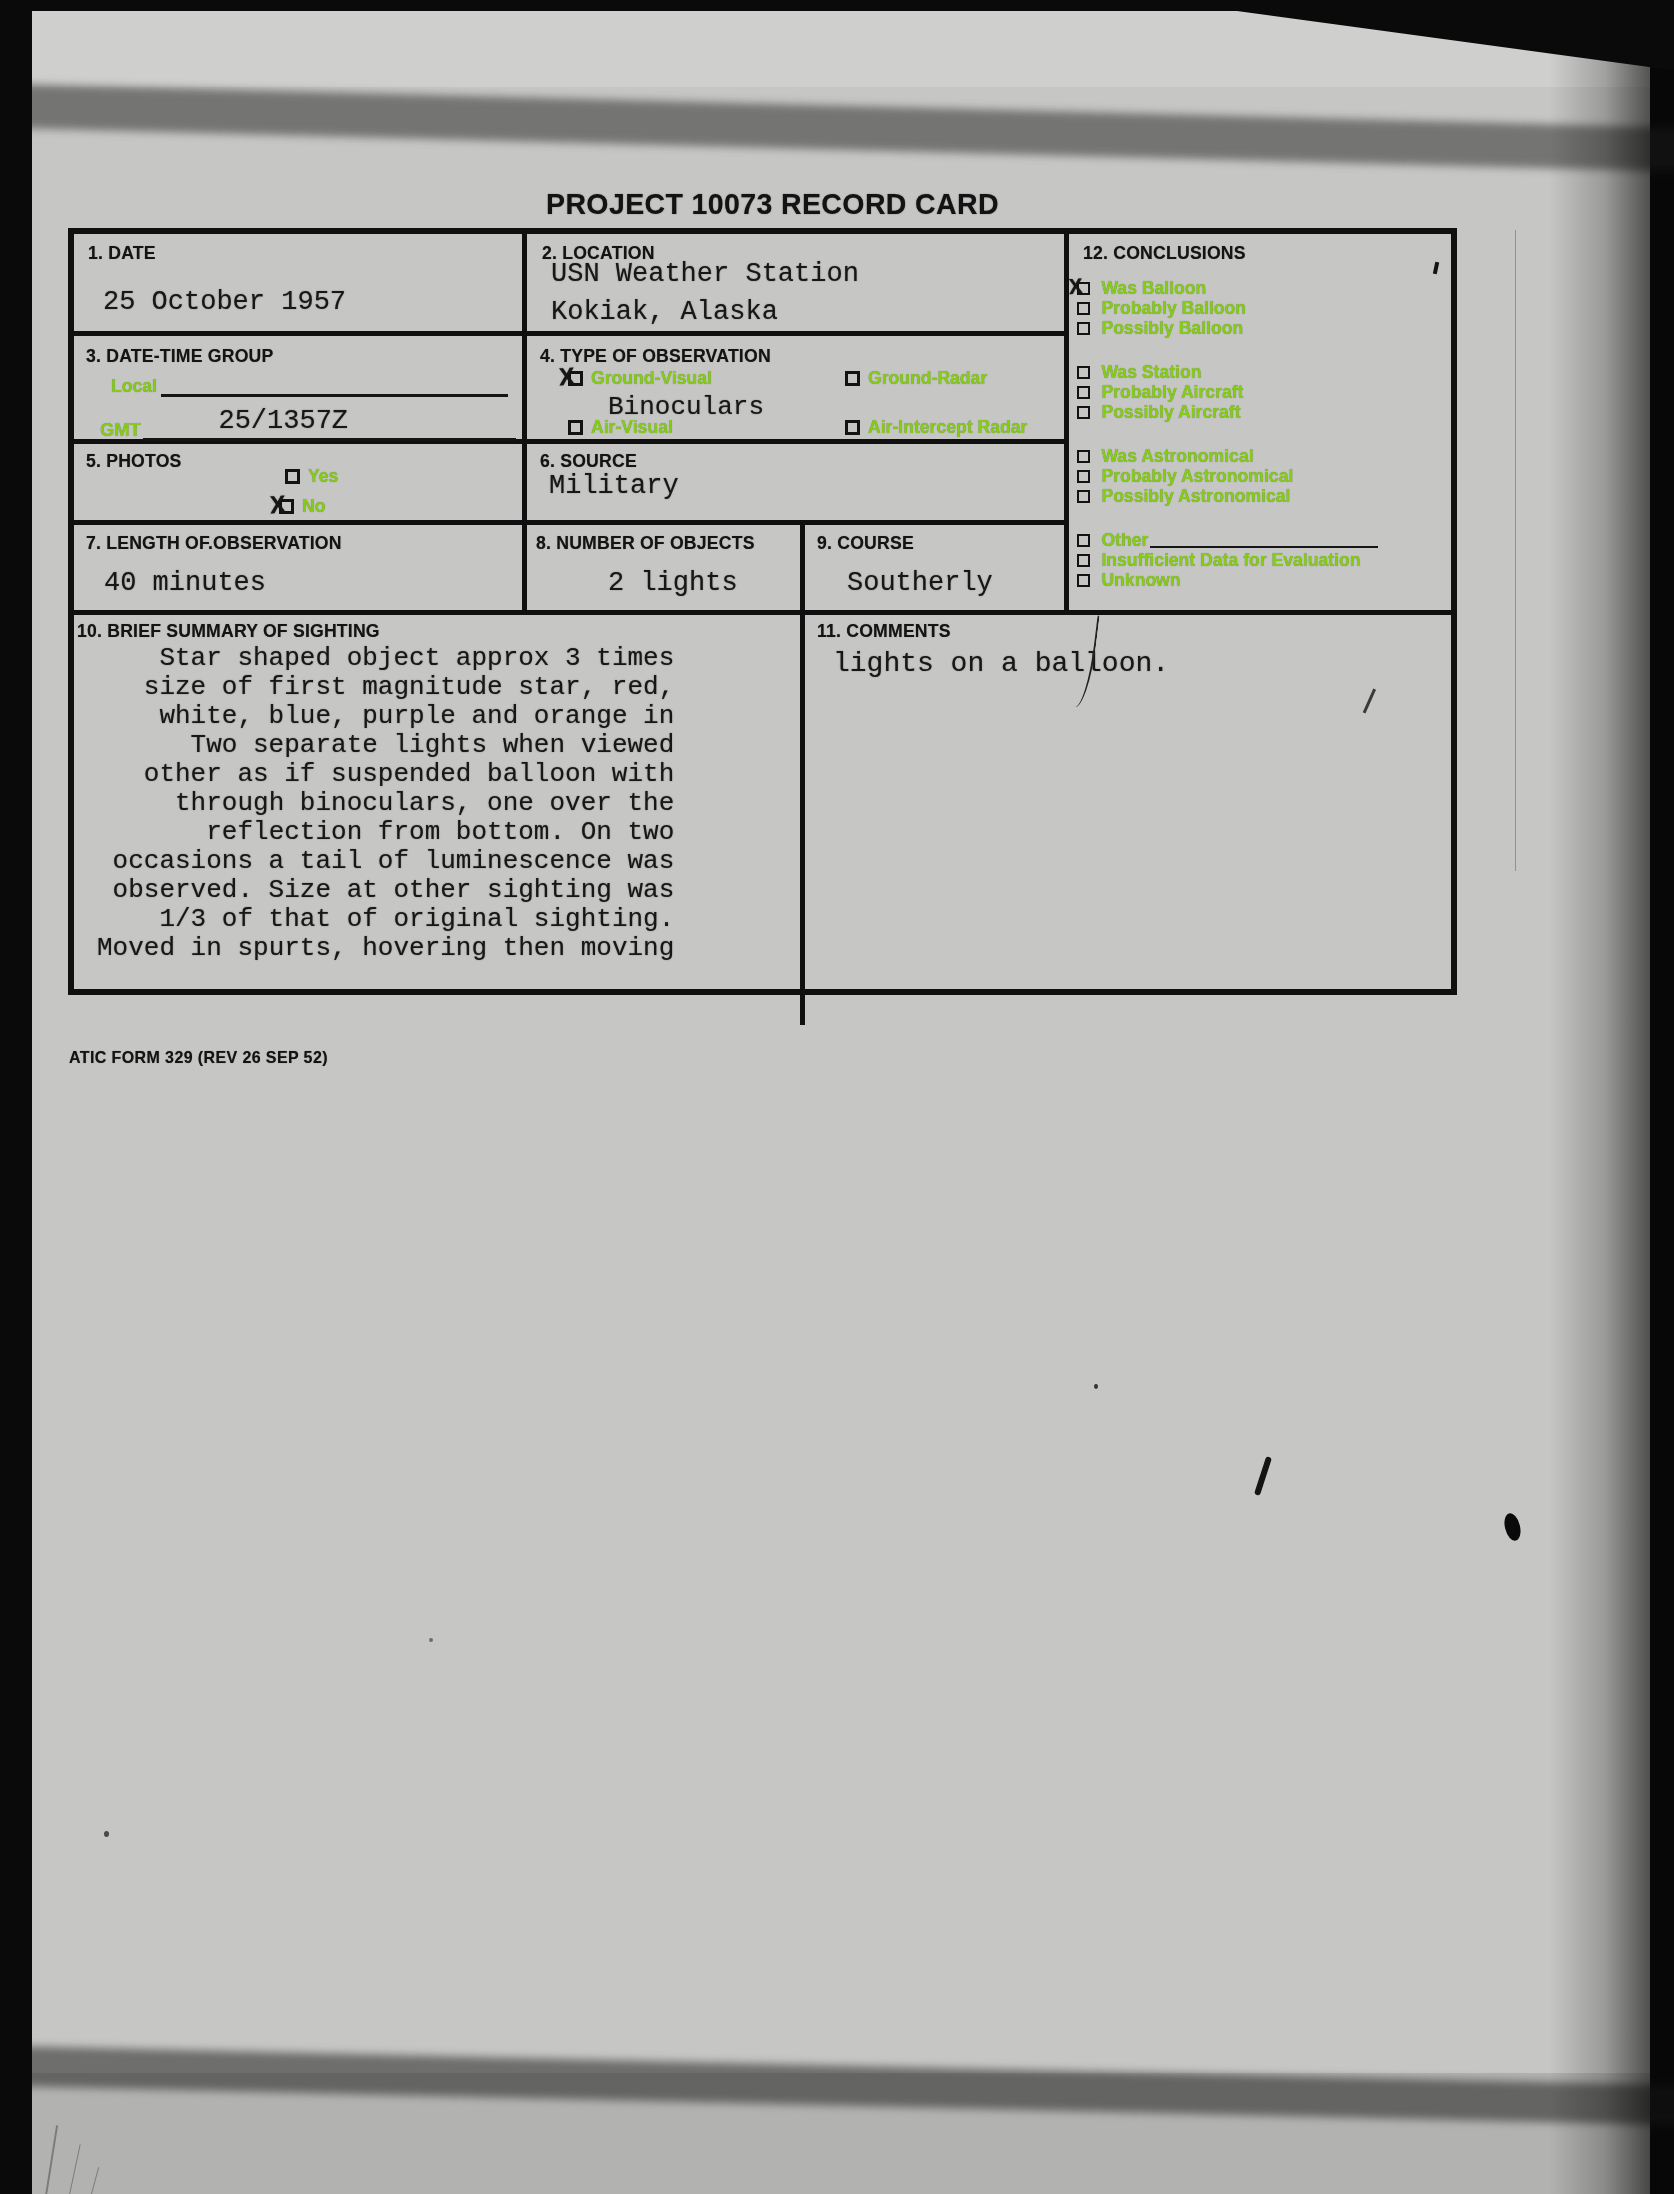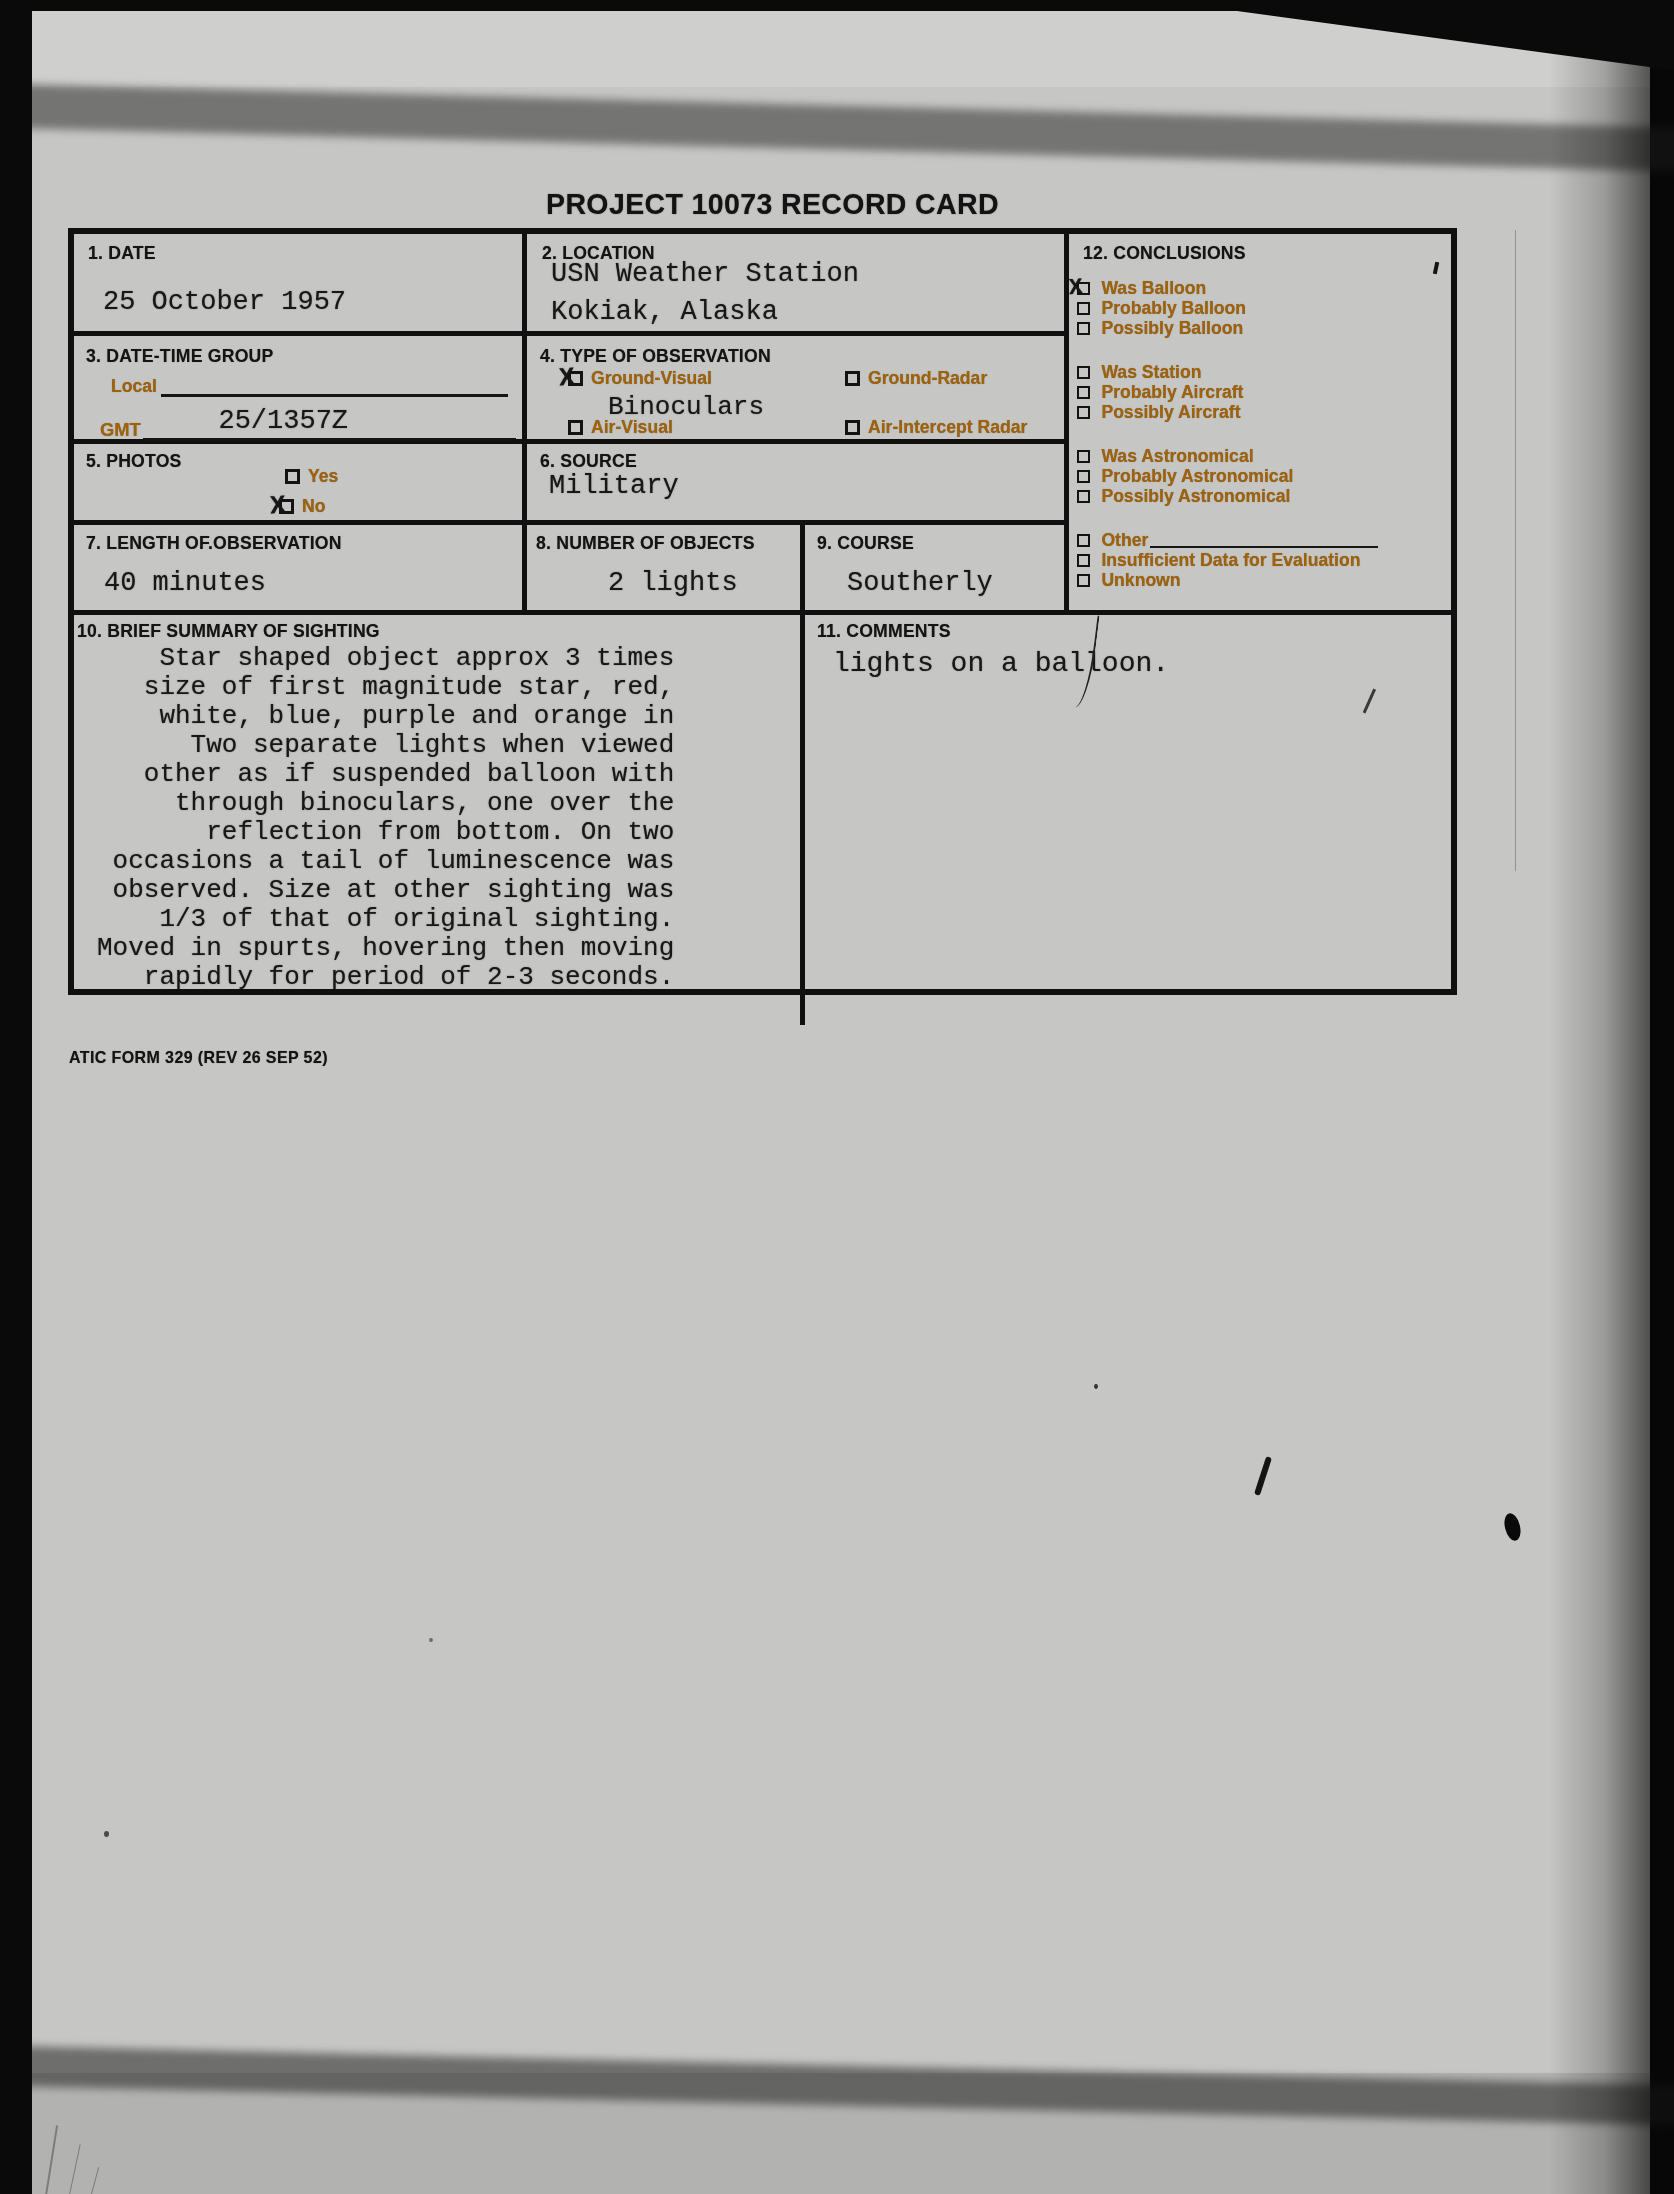--- a/index.html
+++ b/index.html
@@ -30,21 +30,21 @@
   .card{position:absolute;left:68px;top:228px;width:1389px;height:767px;
         border:6.1px solid #101010;box-sizing:border-box;}
   .card-inner{position:relative;width:100%;height:100%;}
   .vline,.hline{position:absolute;background:#101010;}
 
   .hdr{position:absolute;font-weight:bold;font-size:18.4px;color:#141414;
        letter-spacing:0.2px;white-space:nowrap;text-shadow:0 0 0.9px rgba(0,0,0,.45);
        transform:scaleX(.96);transform-origin:left;}
   .type{position:absolute;font-family:"Liberation Mono",monospace;font-size:27px;
         color:#171717;white-space:nowrap;text-shadow:0 0 1.3px rgba(15,15,15,.5);}
-  .plabel{font-weight:bold;font-size:17.6px;color:#a16207;text-shadow:0 0 0.9px rgba(0,0,0,.45);}
+  .plabel{font-weight:bold;font-size:17.6px;color:#84cc16;text-shadow:0 0 0.9px rgba(0,0,0,.45);}
 
   .title{position:absolute;left:546px;top:187px;font-weight:bold;font-size:30px;
          color:#131313;letter-spacing:0.4px;transform:scaleX(.95);transform-origin:left;
          text-shadow:0 0 1.3px rgba(0,0,0,.5);white-space:nowrap;}
 
   
   .cbwrap{position:relative;display:inline-block;width:15px;height:15px;
           vertical-align:middle;flex:none;}
   .cb{position:absolute;inset:0;border:3.1px solid #131313;}
   .xmark{display:none;position:absolute;left:-8.8px;top:-8px;
@@ -194,21 +194,20 @@
         <div class="tline">size of first magnitude star, red,</div>
         <div class="tline">white, blue, purple and orange in</div>
         <div class="tline">Two separate lights when viewed</div>
         <div class="tline">other as if suspended balloon with</div>
         <div class="tline">through binoculars, one over the</div>
         <div class="tline">reflection from bottom. On two</div>
         <div class="tline">occasions a tail of luminescence was</div>
         <div class="tline">observed. Size at other sighting was</div>
         <div class="tline">1/3 of that of original sighting.</div>
         <div class="tline">Moved in spurts, hovering then moving</div>
-        <div class="tline">rapidly for period of 2-3 seconds.</div>
       </div>
 
   <div class="hdr" style="left:743px;top:386px">11. COMMENTS</div>
   <div class="tlines comments-lines">
         <div class="tline">lights on a balloon.</div>
       </div>
 
   <div class="hdr" style="left:1009px;top:8px">12. CONCLUSIONS</div>
   <div class="clist">
     <div class="citem">

